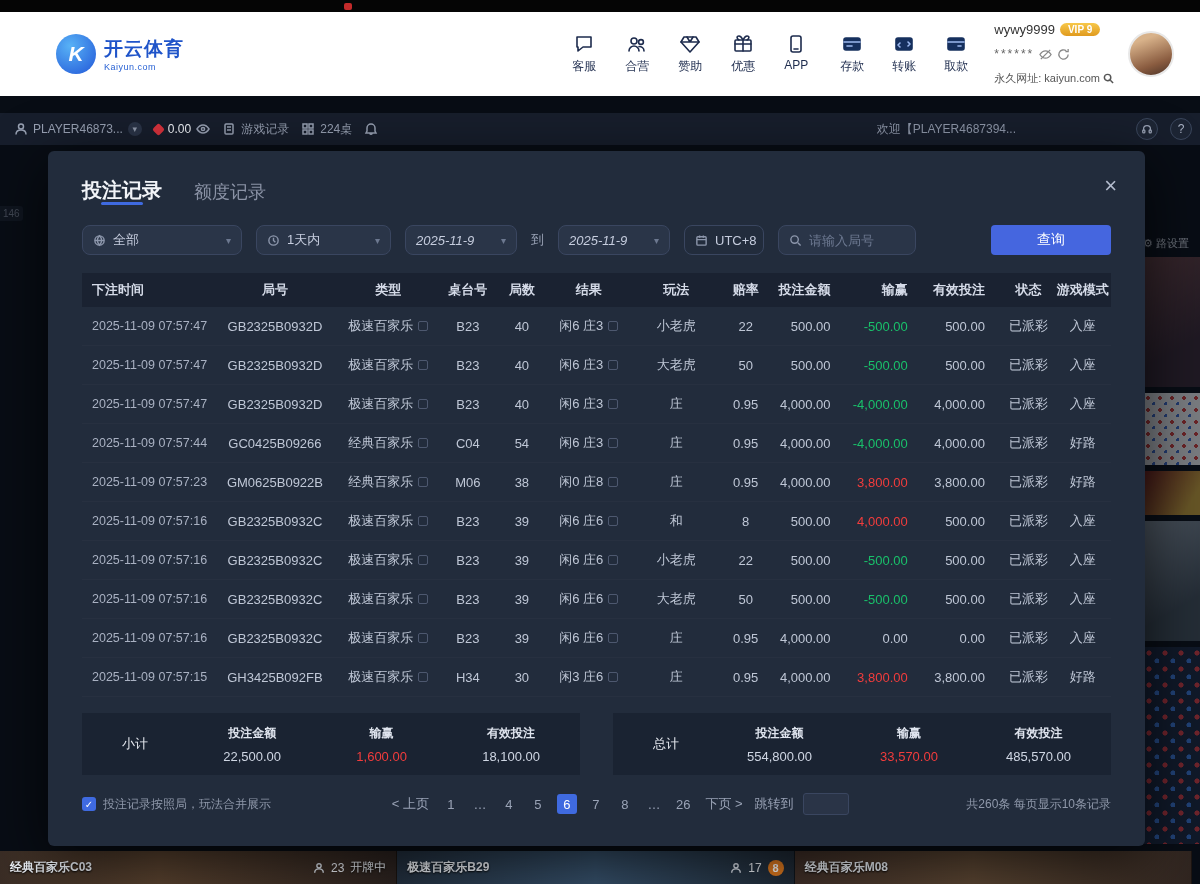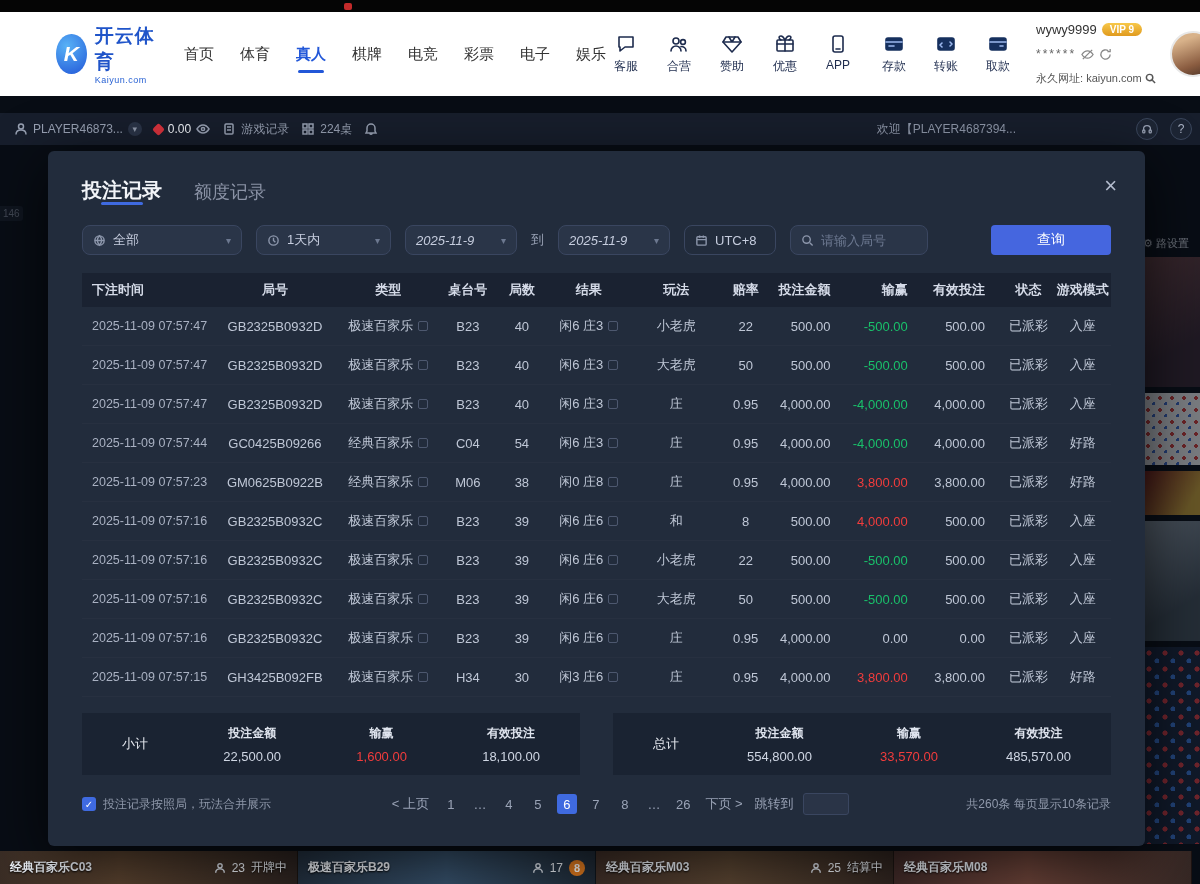--- a/index.html
+++ b/index.html
@@ -84,21 +84,21 @@
 .modal-close{position:absolute;top:24px;right:28px;font-size:22px;color:#b4bcce;cursor:pointer;line-height:1;}
 
 .filters{display:flex;align-items:center;gap:14px;margin-top:20px;}
 .control{height:30px;background:#2a3548;border:1px solid #3a4660;border-radius:8px;display:flex;align-items:center;gap:7px;padding:0 10px;color:#c6cdde;font-size:13px;cursor:pointer;white-space:nowrap;}
 .control svg{width:13px;height:13px;stroke:#8d97ac;fill:none;stroke-width:1.5;flex:none;}
 .caret{margin-left:auto;color:#6c7890;font-size:10px;}
 .ctl-type{width:160px;}
 .ctl-range{width:135px;}
 .ctl-date{width:112px;font-style:italic;}
 .to-label{color:#9aa3b6;font-size:13px;}
-.ctl-utc{width:92px;background:#222c3c;border-color:#3a4660;}
+.ctl-utc{width:80px;background:#222c3c;border-color:#3a4660;}
 .ctl-input{width:138px;}
 .ctl-input input{background:transparent;border:none;outline:none;color:#c6cdde;font-size:13px;width:100%;}
 .ctl-input input::placeholder{color:#6c7890;}
 .query-btn{margin-left:auto;width:120px;height:30px;background:#4566df;border:none;border-radius:4px;color:#fff;font-size:14px;cursor:pointer;}
 
 .bet-table{margin-top:18px;}
 .t-head,.t-row{display:grid;grid-template-columns:12.5% 12.5% 9.5% 6% 4.5% 8.5% 8.5% 5% 7.5% 7.5% 7.5% 5% 5.5%;align-items:center;}
 .t-head{height:34px;background:#1a2231;color:#d5dbe8;font-size:13px;font-weight:bold;}
 .t-row{height:39px;color:#bfc7d6;font-size:13px;border-bottom:1px solid rgba(255,255,255,.025);}
 .t-cell{text-align:center;white-space:nowrap;overflow:hidden;}
@@ -139,39 +139,20 @@
 
   <header class="site-header">
     <div class="logo">
       <div class="logo-mark">K</div>
       <div>
         <div class="logo-cn">开云体育</div>
         <div class="logo-en">Kaiyun.com</div>
       </div>
     </div>
 
-    <nav class="main-nav">
-
-        <div class="nav-item">首页</div>
-
-        <div class="nav-item">体育</div>
-
-        <div class="nav-item active">真人</div>
-
-        <div class="nav-item">棋牌</div>
-
-        <div class="nav-item">电竞</div>
-
-        <div class="nav-item">彩票</div>
-
-        <div class="nav-item">电子</div>
-
-        <div class="nav-item">娱乐</div>
-
-    </nav>
 
     <div class="quick-group">
       <div class="quick-item">
         <svg viewBox="0 0 22 22">
             <path d="M4 4h14v10H10l-5 4v-4H4z"></path>
           </svg>
         <span class="hdr-label">客服</span>
       </div>
       <div class="quick-item">
         <svg viewBox="0 0 22 22">
@@ -353,32 +334,20 @@
             <svg viewBox="0 0 14 14">
               <circle cx="7" cy="4.5" r="2.5"></circle>
               <path d="M2 12.5c0-3 2.3-4.5 5-4.5s5 1.5 5 4.5"></path>
             </svg>
             <span>17</span>
             <span class="timer-circle">8</span>
 
           </span>
         </div>
 
-        <div class="feed">
-          <span class="feed-title">经典百家乐M03</span>
-          <span class="feed-meta show">
-            <svg viewBox="0 0 14 14">
-              <circle cx="7" cy="4.5" r="2.5"></circle>
-              <path d="M2 12.5c0-3 2.3-4.5 5-4.5s5 1.5 5 4.5"></path>
-            </svg>
-            <span>25</span>
-
-            <span class="feed-status">结算中</span>
-          </span>
-        </div>
 
         <div class="feed">
           <span class="feed-title">经典百家乐M08</span>
 
         </div>
 
     </div>
 
     <div class="modal">
       <div class="modal-tabs">

